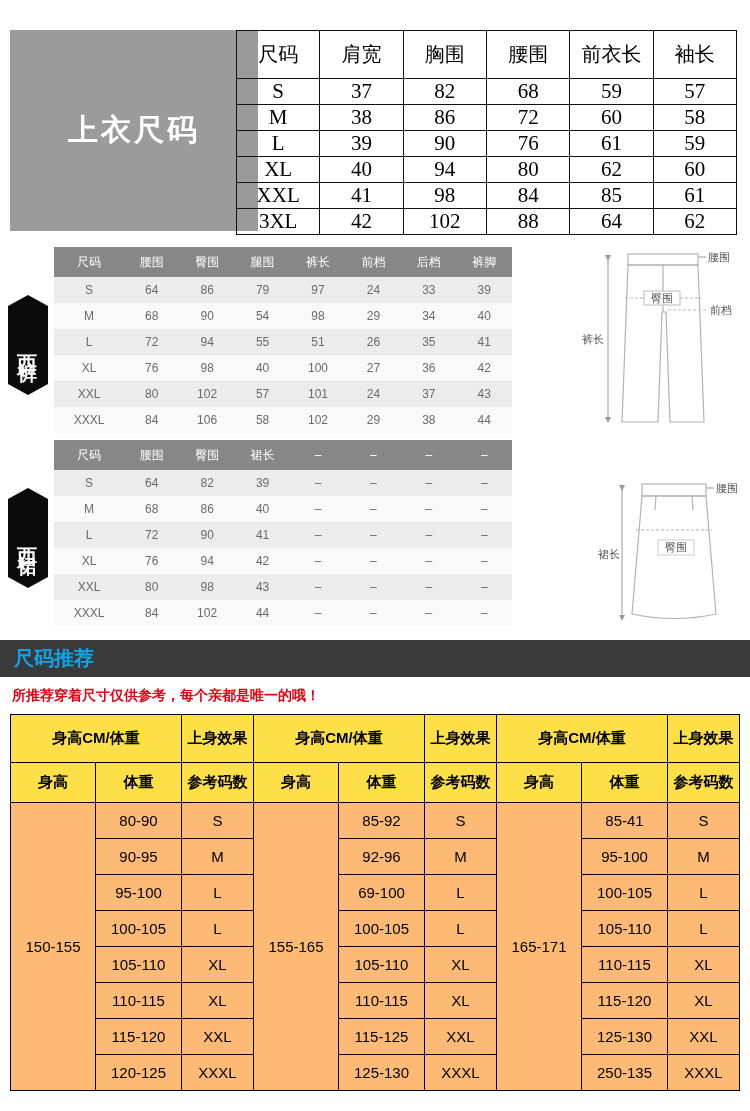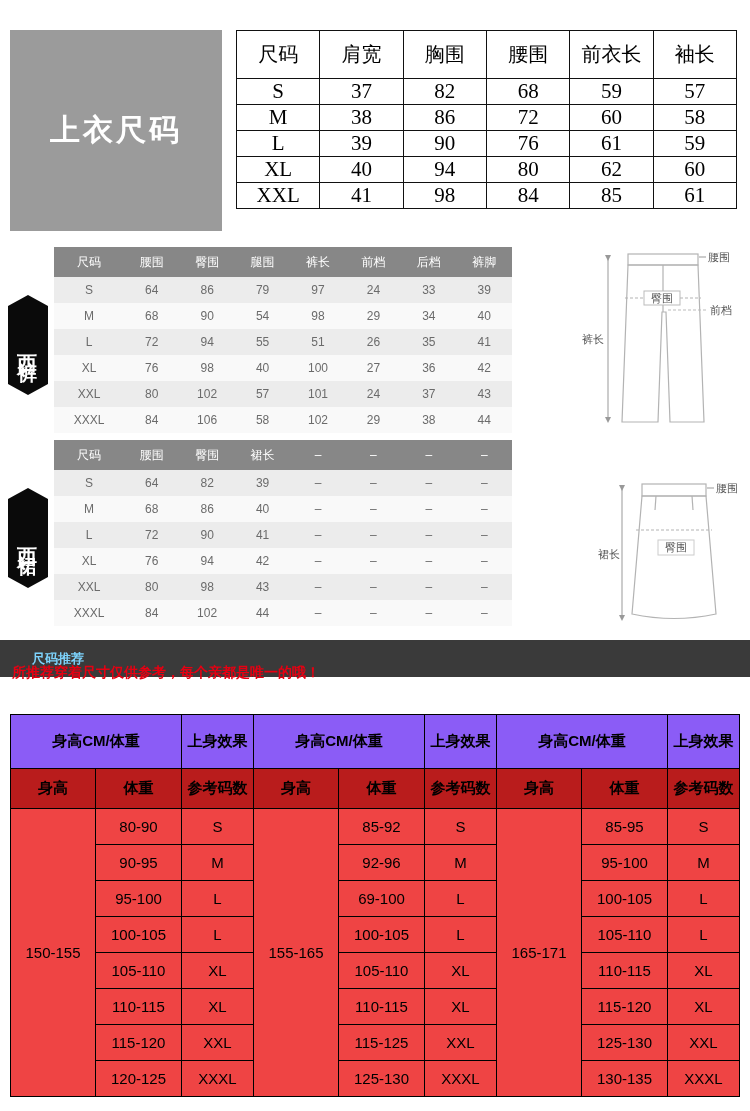--- a/index.html
+++ b/index.html
@@ -1,21 +1,21 @@
 <!DOCTYPE html>
 <html style="--gray-box: #9b9b9b; --table-header-dark: #878787; --section-bar: #3a3a3a; --note-red: #e60012;"><head>
 <meta charset="utf-8">
 <style>
   *{margin:0;padding:0;box-sizing:border-box}
   html,body{background:#fff}
   body{font-family:"Liberation Sans","DejaVu Sans",sans-serif;color:#000}
   .page{position:relative;width:750px;height:1111px;margin:0 auto;background:#fff;overflow:hidden}
 
   
-  .top-label{position:absolute;left:10px;top:30px;width:212px;height:201px;
+  .top-label{position:absolute;left:10px;top:30px;width:248px;height:201px;
     background:var(--gray-box,#9b9b9b);color:#fff;display:flex;align-items:center;justify-content:center;
     font-size:30px;font-weight:bold;letter-spacing:3px}
   .top-table{position:absolute;left:236px;top:30px;width:501px;border-collapse:collapse;
     table-layout:fixed;text-align:center;font-family:"Liberation Serif","DejaVu Serif",serif}
   .top-table th,.top-table td{border:1px solid #111;font-weight:normal}
   .top-table thead th{height:48px;font-size:20px}
   .top-table tbody td{height:25px;font-size:21px}
 
   
   .small-table{position:absolute;left:54px;width:458px;border-collapse:collapse;table-layout:fixed;
@@ -35,28 +35,28 @@
   .side-tag.skirt{top:488px}
   .side-tag span{writing-mode:vertical-rl;font-size:20px;font-weight:bold;letter-spacing:6px}
 
   .diagram{position:absolute}
   .diagram.trousers{left:582px;top:246px;width:160px;height:185px}
   .diagram.skirtd{left:598px;top:478px;width:150px;height:150px}
   .diagram text{font-size:11px;fill:#555;font-family:"Liberation Sans","DejaVu Sans",sans-serif}
 
   
   .rec-bar{position:absolute;left:0;top:640px;width:750px;height:37px;background:var(--section-bar,#3a3a3a);
-    color:#7dd3fc;display:flex;align-items:center;padding-left:32px;font-size:13px;font-weight:bold}
-  .rec-note{position:absolute;left:12px;top:664px;color:var(--note-red,#e60012);font-size:14px;font-weight:bold}
+    color:#0ea5e9;display:flex;align-items:center;padding-left:14px;font-size:20px;font-weight:bold}
+  .rec-note{position:absolute;left:12px;top:687px;color:var(--note-red,#e60012);font-size:14px;font-weight:bold}
   .rec-table{position:absolute;left:10px;top:714px;width:730px;border-collapse:collapse;table-layout:fixed;
     text-align:center;font-size:15px}
   .rec-table th,.rec-table td{border:1px solid #000}
-  .rec-table th.grp{background:#8b5cf6;height:54px}
-  .rec-table th.sub{background:#b91c1c;height:40px}
-  .rec-table tbody td{height:36px;background:#ef4444}
+  .rec-table th.grp{background:#fde047;height:48px}
+  .rec-table th.sub{background:#fde047;height:40px}
+  .rec-table tbody td{height:36px;background:#fdba74}
 </style>
 </head>
 <body>
 
 <div class="page">
 
   <div class="top-label">上衣尺码</div>
   <table class="top-table">
     <thead>
         <tr>
@@ -101,20 +101,28 @@
           <td>62</td>
           <td>60</td>
         </tr>
         <tr>
           <td>XXL</td>
           <td>41</td>
           <td>98</td>
           <td>84</td>
           <td>85</td>
           <td>61</td>
+        </tr>
+        <tr>
+          <td>3XL</td>
+          <td>42</td>
+          <td>102</td>
+          <td>88</td>
+          <td>64</td>
+          <td>62</td>
         </tr>
       </tbody>
   </table>
 
   <div class="side-tag pants">
     <span>西裤</span>
   </div>
   <table class="small-table pants">
     <colgroup>
         <col class="c0">
@@ -367,21 +375,21 @@
       </thead>
       <tbody>
         <tr>
           <td rowspan="8">150-155</td>
           <td>80-90</td>
           <td>S</td>
           <td rowspan="8">155-165</td>
           <td>85-92</td>
           <td>S</td>
           <td rowspan="8">165-171</td>
-          <td>85-95</td>
+          <td>85-41</td>
           <td>S</td>
         </tr>
         <tr>
           <td>90-95</td>
           <td>M</td>
           <td>92-96</td>
           <td>M</td>
           <td>95-100</td>
           <td>M</td>
         </tr>
@@ -423,19 +431,19 @@
           <td>115-125</td>
           <td>XXL</td>
           <td>125-130</td>
           <td>XXL</td>
         </tr>
         <tr>
           <td>120-125</td>
           <td>XXXL</td>
           <td>125-130</td>
           <td>XXXL</td>
-          <td>130-135</td>
+          <td>250-135</td>
           <td>XXXL</td>
         </tr>
       </tbody>
     </table>
 
 </div>
 
 </body></html>

